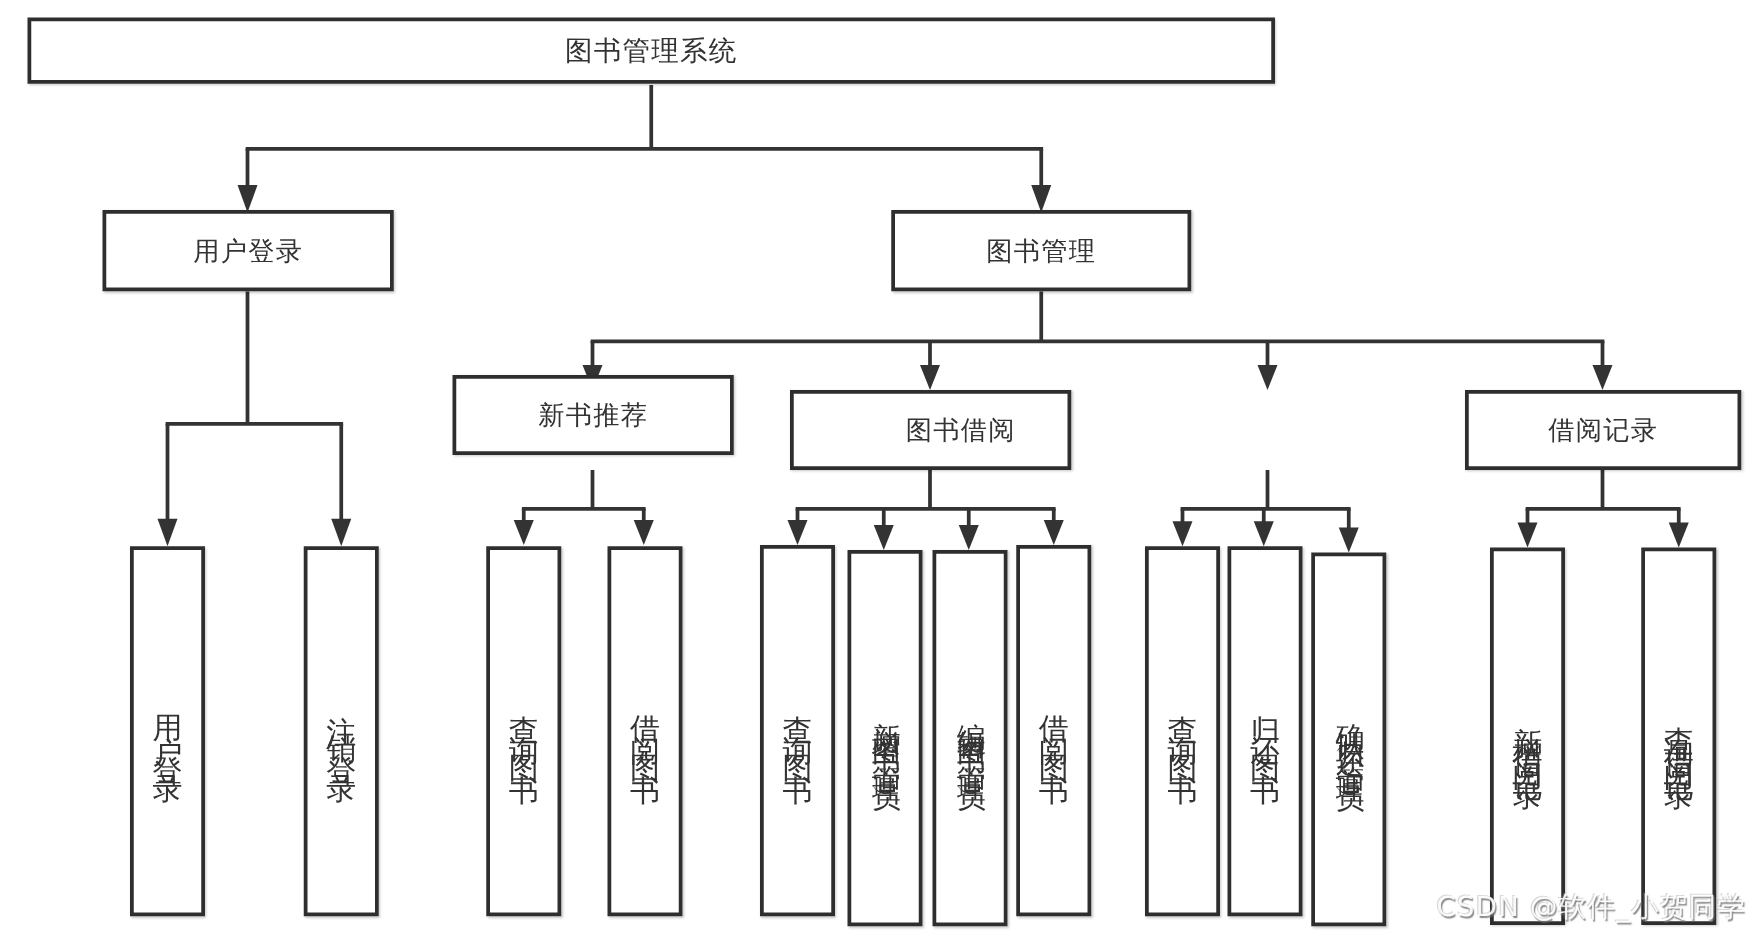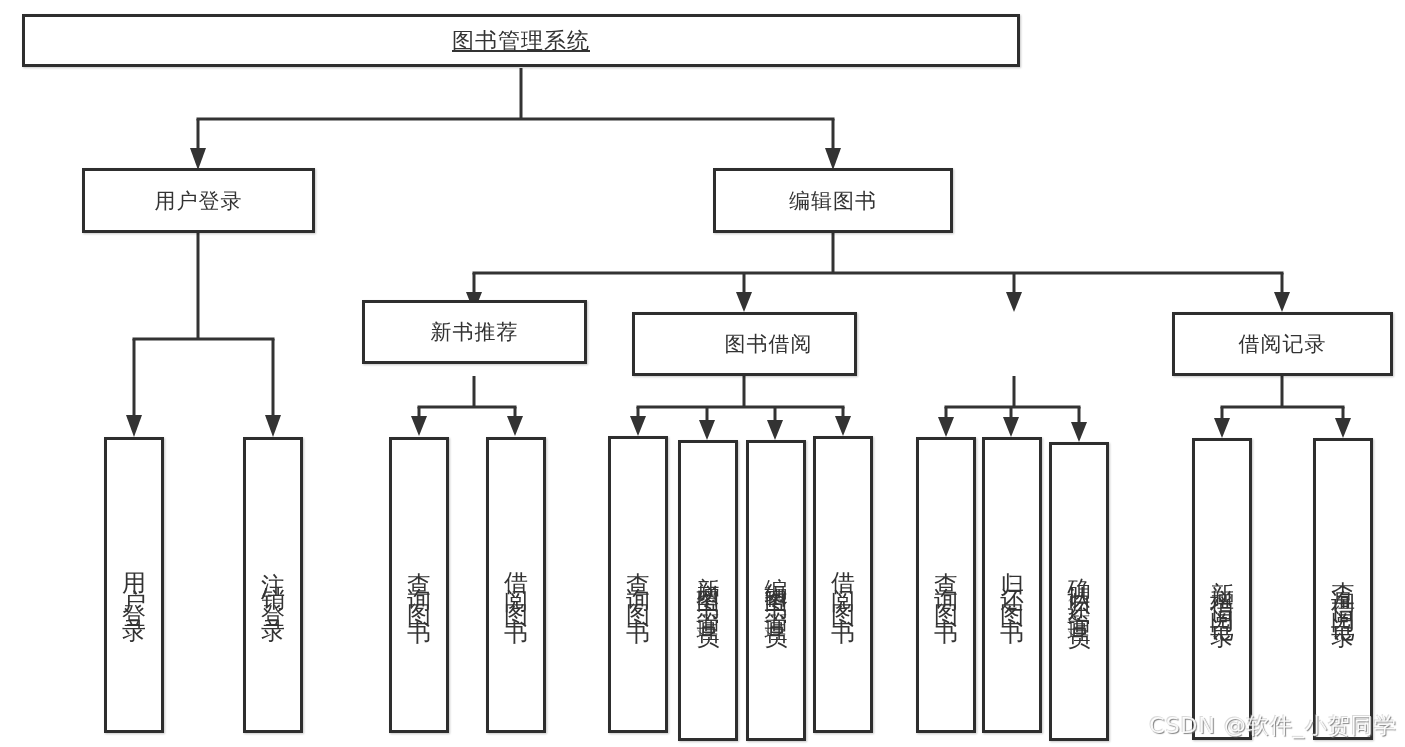--- a/index.html
+++ b/index.html
@@ -95,29 +95,29 @@
       <polygon points="775,440 767,420 783,420"></polygon>
       <polygon points="843,436 835,416 851,416"></polygon>
       <polygon points="946,437 938,417 954,417"></polygon>
       <polygon points="1011,437 1003,417 1019,417"></polygon>
       <polygon points="1079,442 1071,422 1087,422"></polygon>
       <polygon points="1222,438 1214,418 1230,418"></polygon>
       <polygon points="1343,438 1335,418 1351,418"></polygon>
     </g>
   </svg>
 
-  <div class="node" style="left:22px; top:14px; width:998px; height:53px;text-decoration:underline;">
+  <div class="node" style="left:22px; top:14px; width:998px; height:53px;">
     <span class="node-label root-label">图书管理系统</span>
   </div>
 
   <div class="node" style="left:82px; top:168px; width:233px; height:65px;">
     <span class="node-label lvl-label">用户登录</span>
   </div>
   <div class="node" style="left:713px; top:168px; width:240px; height:65px;">
-    <span class="node-label lvl-label">编辑图书</span>
+    <span class="node-label lvl-label">图书管理</span>
   </div>
 
   <div class="node" style="left:362px; top:300px; width:225px; height:64px;">
     <span class="node-label lvl-label">新书推荐</span>
   </div>
   <div class="node" style="left:632px; top:312px; width:225px; height:64px;padding-left:48px;">
     <span class="node-label lvl-label">图书借阅</span>
   </div>
   <div class="node" style="left:1172px; top:312px; width:221px; height:64px;">
     <span class="node-label lvl-label">借阅记录</span>

